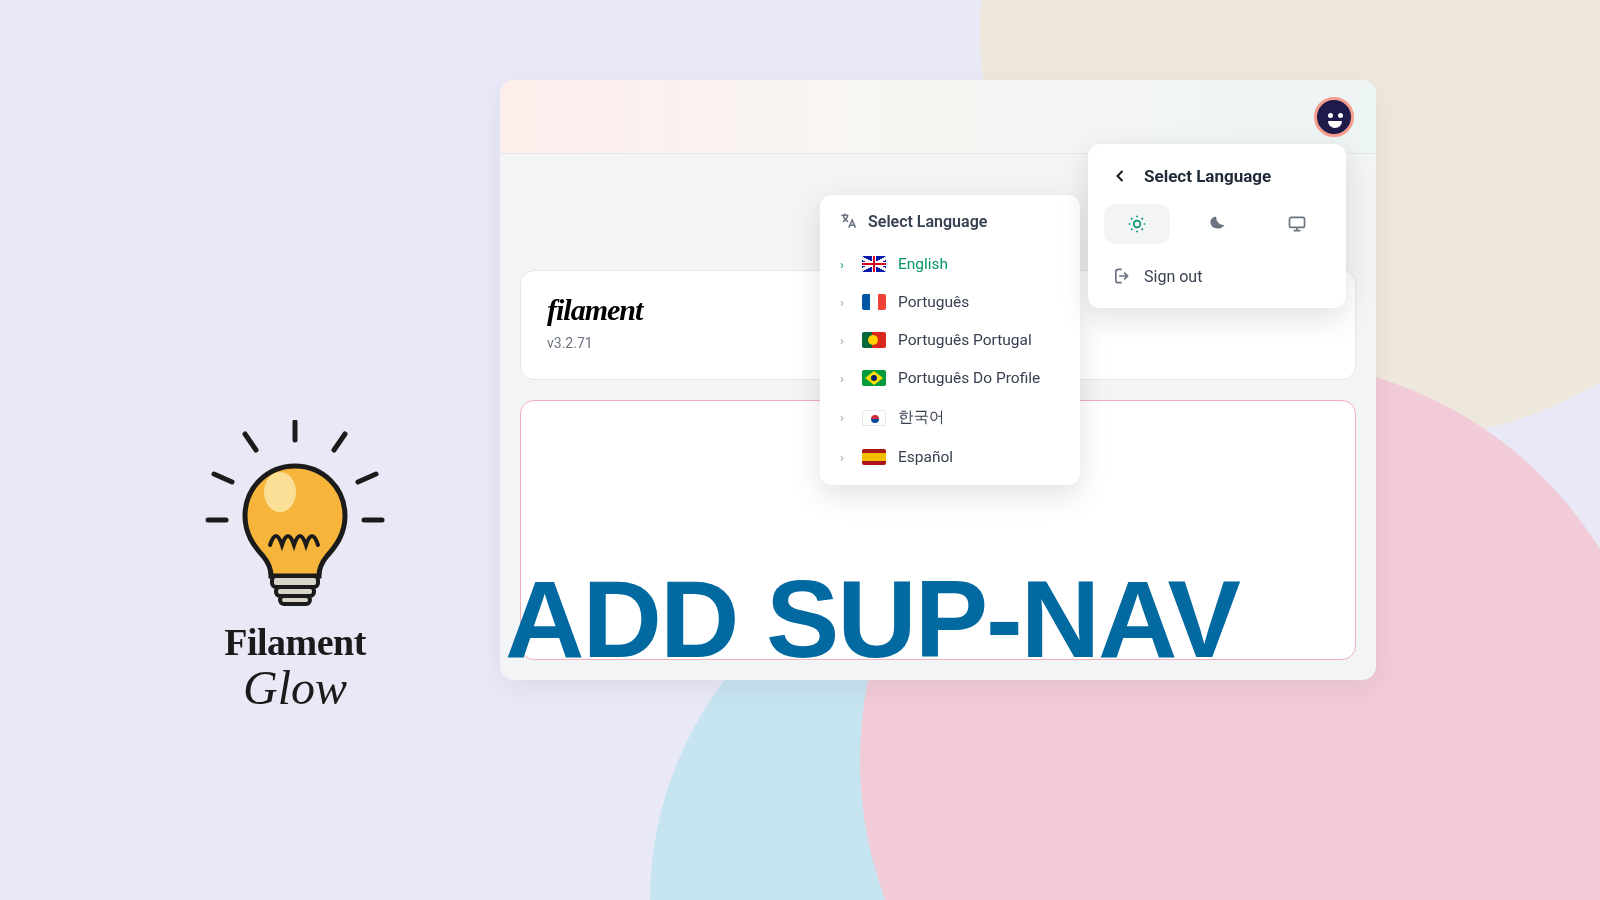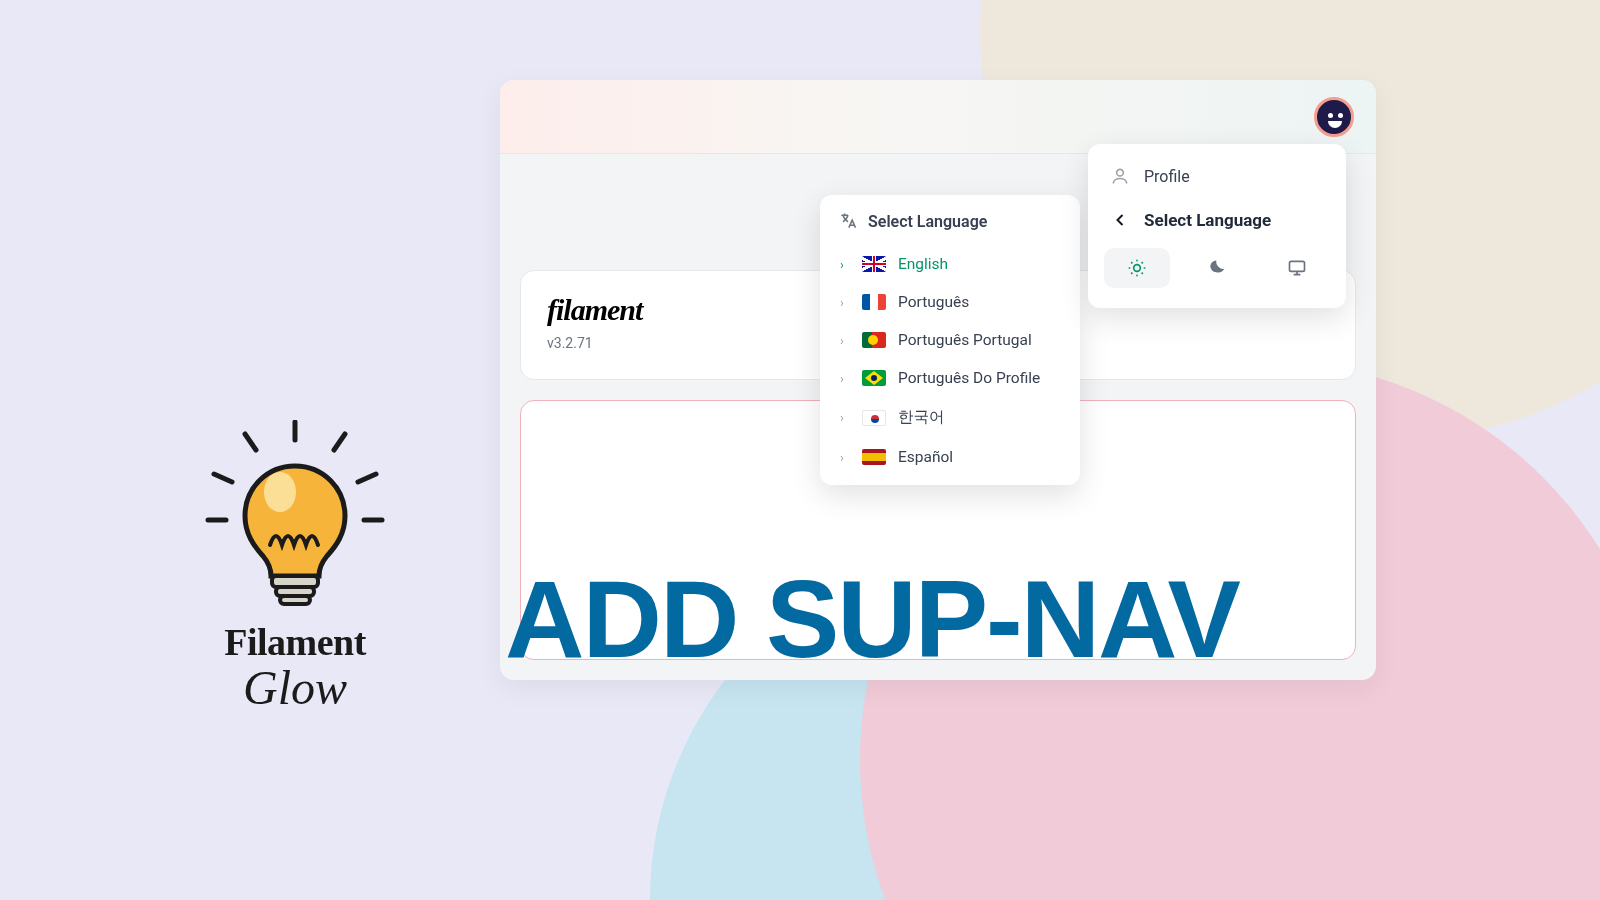--- a/index.html
+++ b/index.html
@@ -199,27 +199,20 @@
       </div>
       <div class="lang-item">
         <span class="chev">›</span>
         <span class="flag flag-es"></span>
         <span>Español</span>
       </div>
     </div>
   </div>
 
   <div class="user-pop">
-    <div class="user-item">
-      <svg class="ic" viewBox="0 0 24 24" fill="none" stroke="#9CA3AF" stroke-width="2">
-        <circle cx="12" cy="8" r="4"></circle>
-          <path d="M4 21c0-4 4-6 8-6s8 2 8 6"></path>
-      </svg>
-      <span>Profile</span>
-    </div>
     <div class="user-item sel-lang-head">
       <svg class="ic" viewBox="0 0 24 24" fill="none" stroke="#111827" stroke-width="2.4">
         <path d="M15 6l-6 6 6 6"></path>
       </svg>
       <span>Select Language</span>
     </div>
     <div class="theme-row">
       <div class="theme-btn active">
         <svg class="ic" viewBox="0 0 24 24" fill="none" stroke="currentColor" stroke-width="2">
           <circle cx="12" cy="12" r="4"></circle>
@@ -231,16 +224,23 @@
           <path d="M21 13A9 9 0 0111 3a7 7 0 100 14 9 9 0 0010-4z"></path>
         </svg>
       </div>
       <div class="theme-btn">
         <svg class="ic" viewBox="0 0 24 24" fill="none" stroke="currentColor" stroke-width="2">
           <rect x="3" y="4" width="18" height="12" rx="2"></rect>
             <path d="M8 20h8M12 16v4"></path>
         </svg>
       </div>
     </div>
+    <div class="user-item">
+      <svg class="ic" viewBox="0 0 24 24" fill="none" stroke="#6B7280" stroke-width="2">
+        <path d="M14 4h-4a3 3 0 00-3 3v10a3 3 0 003 3h4"></path>
+          <path d="M17 8l4 4-4 4M21 12H11"></path>
+      </svg>
+      <span>Sign out</span>
+    </div>
   </div>
 
   <div class="headline">ADD SUP-NAV</div>
 </div>
 
 </body></html>

